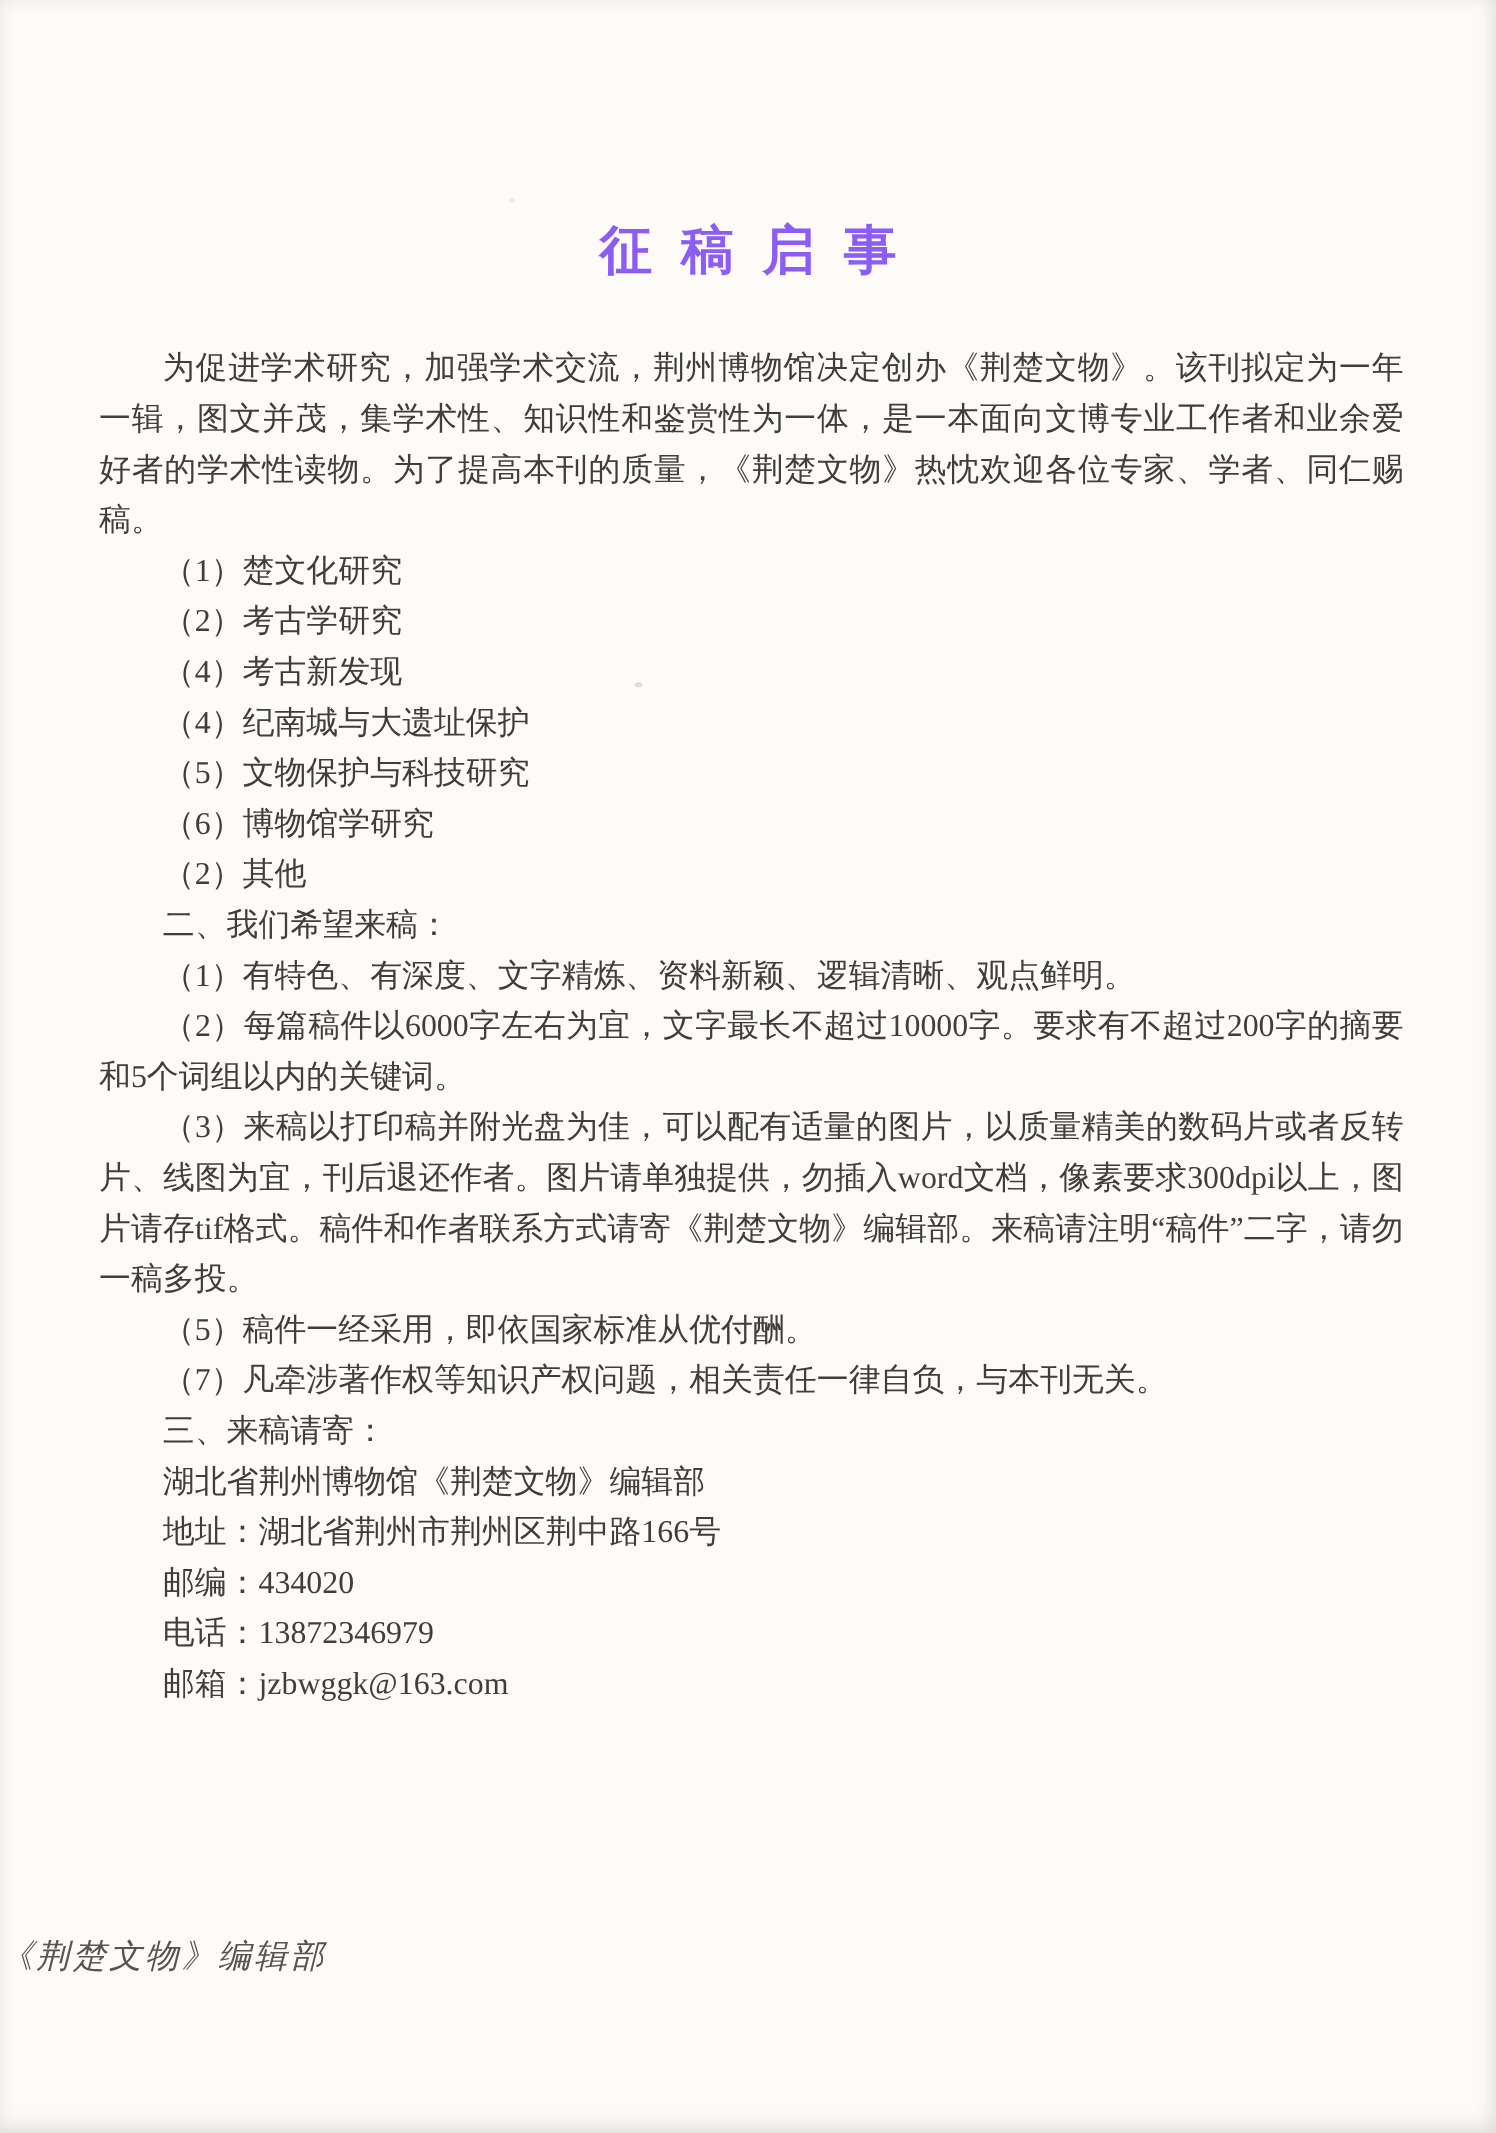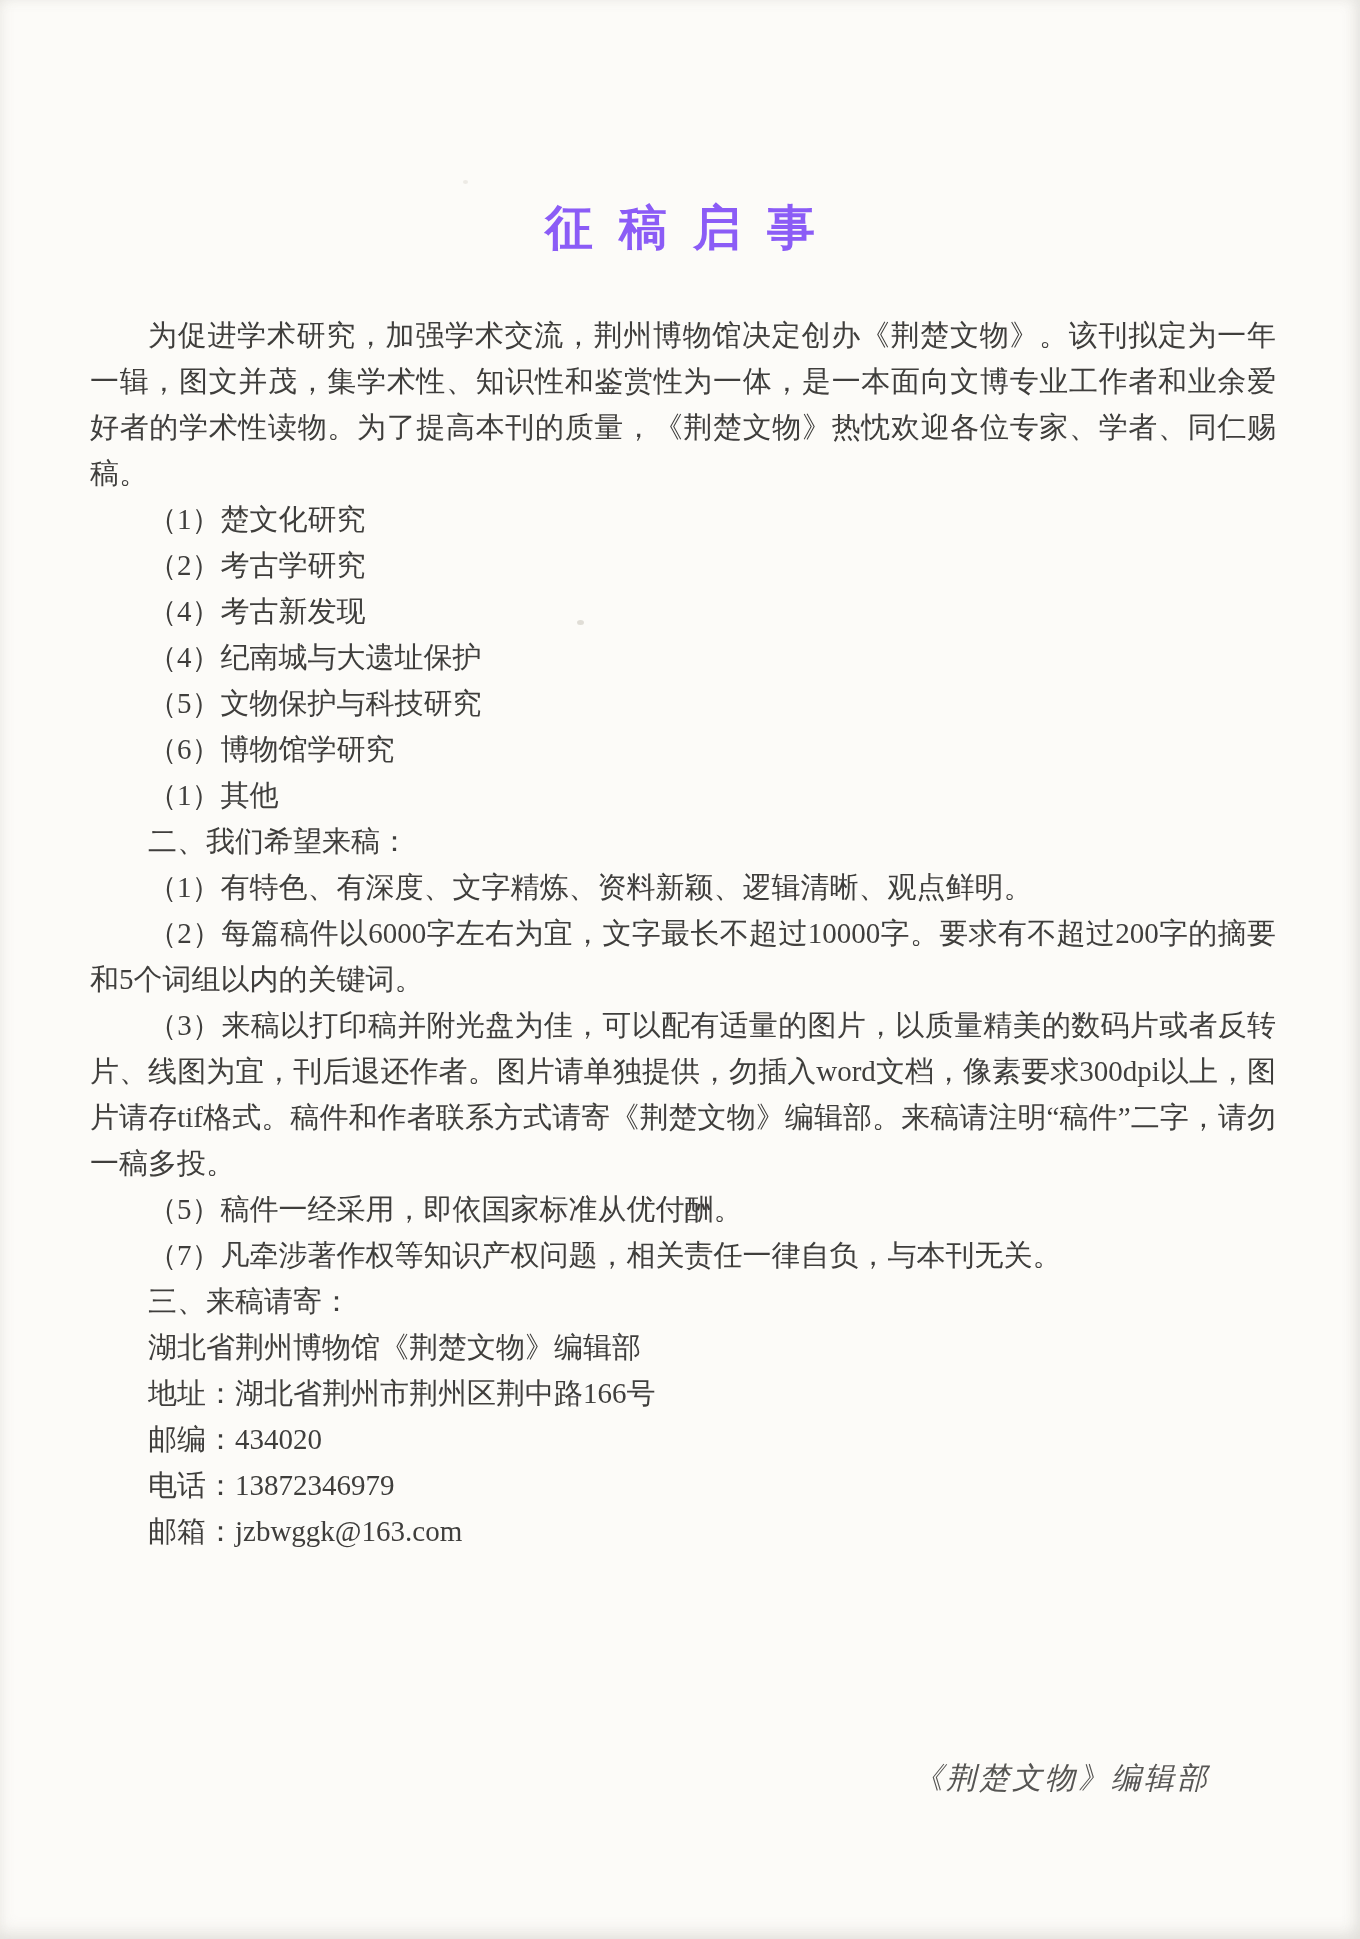--- a/index.html
+++ b/index.html
@@ -40,21 +40,21 @@
   }
   .para {
     margin: 0;
     text-indent: 2em;
   }
   .doc-signature {
     position: absolute;
     top: 1758px;
     left: 0;
     width: 1210px; 
-    text-align: right;
+    text-align: left;
     font-size: 30px;
     font-style: italic;
     color: #565553;
     letter-spacing: 3px;
   }
   
   .speck {
     position: absolute;
     border-radius: 50%;
     background: #c9c4ba;
@@ -74,21 +74,21 @@
 
     <p class="para">为促进学术研究，加强学术交流，荆州博物馆决定创办《荆楚文物》。该刊拟定为一年一辑，图文并茂，集学术性、知识性和鉴赏性为一体，是一本面向文博专业工作者和业余爱好者的学术性读物。为了提高本刊的质量，《荆楚文物》热忱欢迎各位专家、学者、同仁赐稿。</p>
 
 
     <p class="para">（1）楚文化研究</p>
     <p class="para">（2）考古学研究</p>
     <p class="para">（4）考古新发现</p>
     <p class="para">（4）纪南城与大遗址保护</p>
     <p class="para">（5）文物保护与科技研究</p>
     <p class="para">（6）博物馆学研究</p>
-    <p class="para">（1）其他</p>
+    <p class="para">（2）其他</p>
 
     <p class="para">二、我们希望来稿：</p>
 
     <p class="para">（1）有特色、有深度、文字精炼、资料新颖、逻辑清晰、观点鲜明。</p>
     <p class="para">（2）每篇稿件以6000字左右为宜，文字最长不超过10000字。要求有不超过200字的摘要和5个词组以内的关键词。</p>
     <p class="para">（3）来稿以打印稿并附光盘为佳，可以配有适量的图片，以质量精美的数码片或者反转片、线图为宜，刊后退还作者。图片请单独提供，勿插入word文档，像素要求300dpi以上，图片请存tif格式。稿件和作者联系方式请寄《荆楚文物》编辑部。来稿请注明“稿件”二字，请勿一稿多投。</p>
     <p class="para">（5）稿件一经采用，即依国家标准从优付酬。</p>
     <p class="para">（7）凡牵涉著作权等知识产权问题，相关责任一律自负，与本刊无关。</p>
 
     <p class="para">三、来稿请寄：</p>

